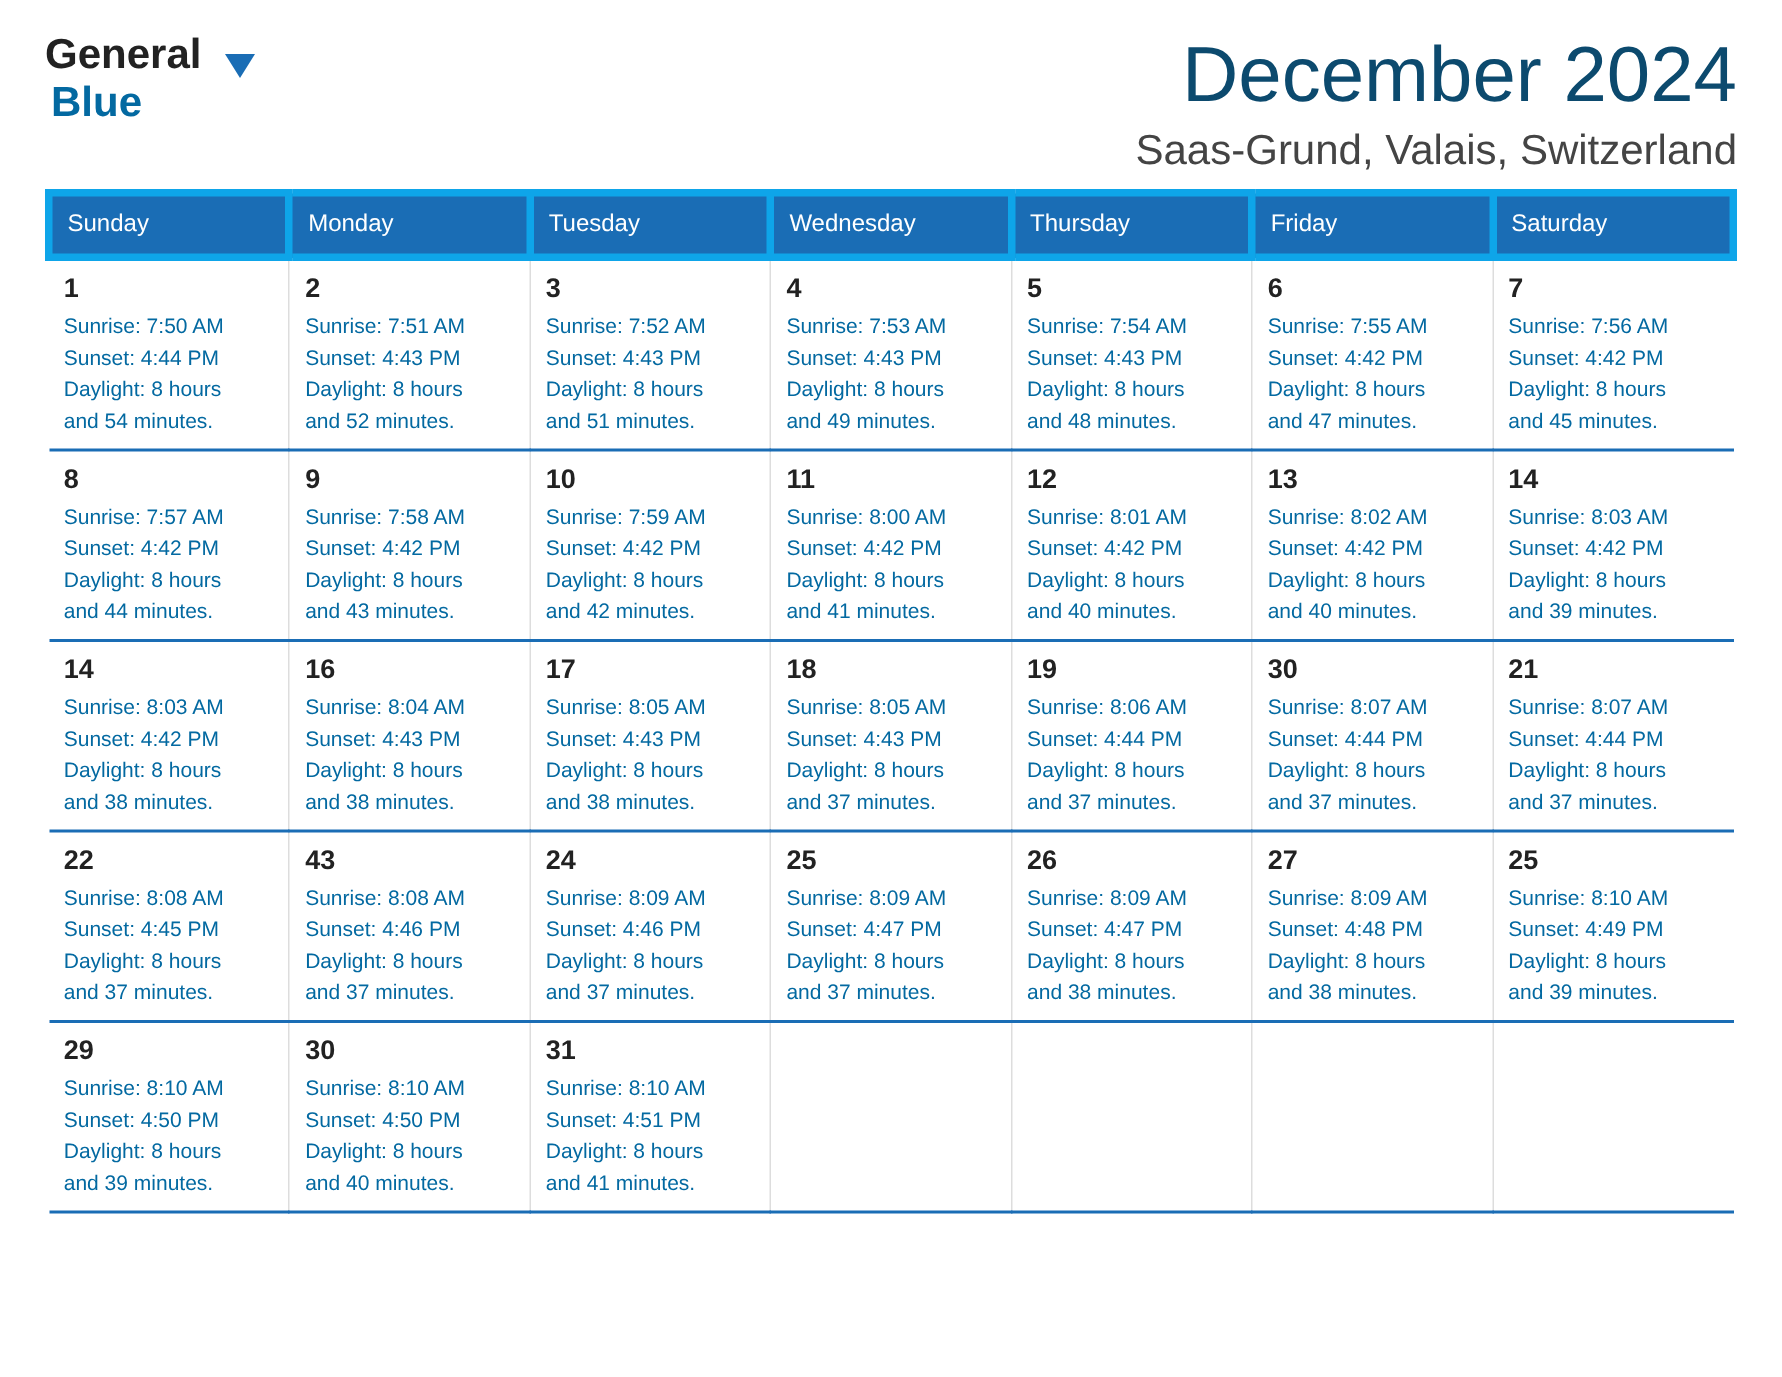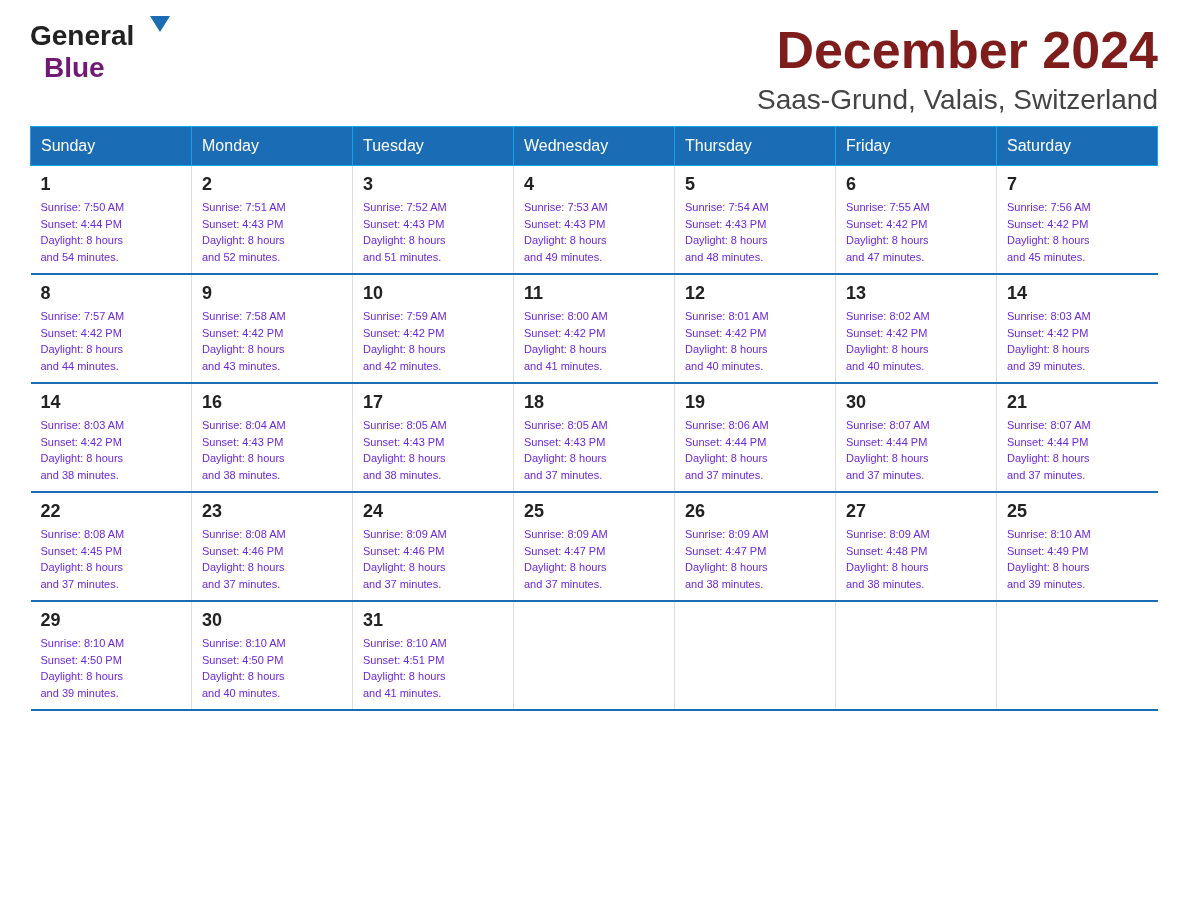--- a/index.html
+++ b/index.html
@@ -20,69 +20,69 @@
     .logo {
       display: flex;
       flex-direction: column;
       align-items: flex-start;
     }
     .logo-text {
       font-size: 28px;
       font-weight: bold;
       color: #222;
       display: flex;
-      align-items: flex-start;
+      align-items: flex-end;
       gap: 14px;
     }
     .logo-text .general { color: #222; }
     .logo-triangle {
       display: inline-block;
       width: 0;
       height: 0;
       border-left: 10px solid transparent;
       border-right: 10px solid transparent;
       border-top: 16px solid #1a6db5;
       vertical-align: middle;
       margin-left: 2px;
       margin-top: -4px;
     }
     .logo-blue {
-      color: #701a75;
+      color: #0369a1;
       font-size: 28px;
       font-weight: bold;
-      margin-left: 14px;
+      margin-left: 4px;
     }
     .title-section {
       text-align: right;
     }
     .month-title {
       font-size: 52px;
-      font-weight: bold;
-      color: #7f1d1d;
+      font-weight: normal;
+      color: #0c4a6e;
     }
     .location-title {
       font-size: 28px;
       color: #444;
       margin-top: 4px;
     }
     .calendar-table {
       width: 100%;
       border-collapse: collapse;
       margin-top: 8px;
     }
     .calendar-table thead tr {
       background-color: #1a6db5;
     }
     .calendar-table thead th {
       color: #fff;
       font-size: 16px;
       font-weight: normal;
       padding: 10px 10px;
       text-align: left;
-      border: 1px solid #0ea5e9;
+      border: 5px solid #0ea5e9;
     }
     .calendar-table tbody tr {
       border-bottom: 2px solid #1a6db5;
     }
     .calendar-table tbody td {
       vertical-align: top;
       padding: 8px 10px;
       font-size: 13px;
       color: #222;
       border-right: 1px solid #ddd;
@@ -93,23 +93,23 @@
       border-right: none;
     }
     .day-number {
       font-size: 18px;
       font-weight: bold;
       color: #222;
       margin-bottom: 4px;
       display: block;
     }
     .day-info {
-      font-size: 11px;
+      font-size: 14px;
       line-height: 1.5;
-      color: #6d28d9;
+      color: #0369a1;
     }
     .empty-cell {
       background: #fff;
     }
   </style>
 </head>
 <body>
 
 <div class="header">
   <div class="logo">
@@ -339,21 +339,21 @@
         <td>
         <span class="day-number">22</span>
         <div class="day-info">
           Sunrise: 8:08 AM<br>
           Sunset: 4:45 PM<br>
           Daylight: 8 hours<br>
           and 37 minutes.
         </div>
       </td>
         <td>
-        <span class="day-number">23</span>
+        <span class="day-number">43</span>
         <div class="day-info">
           Sunrise: 8:08 AM<br>
           Sunset: 4:46 PM<br>
           Daylight: 8 hours<br>
           and 37 minutes.
         </div>
       </td>
         <td>
         <span class="day-number">24</span>
         <div class="day-info">

